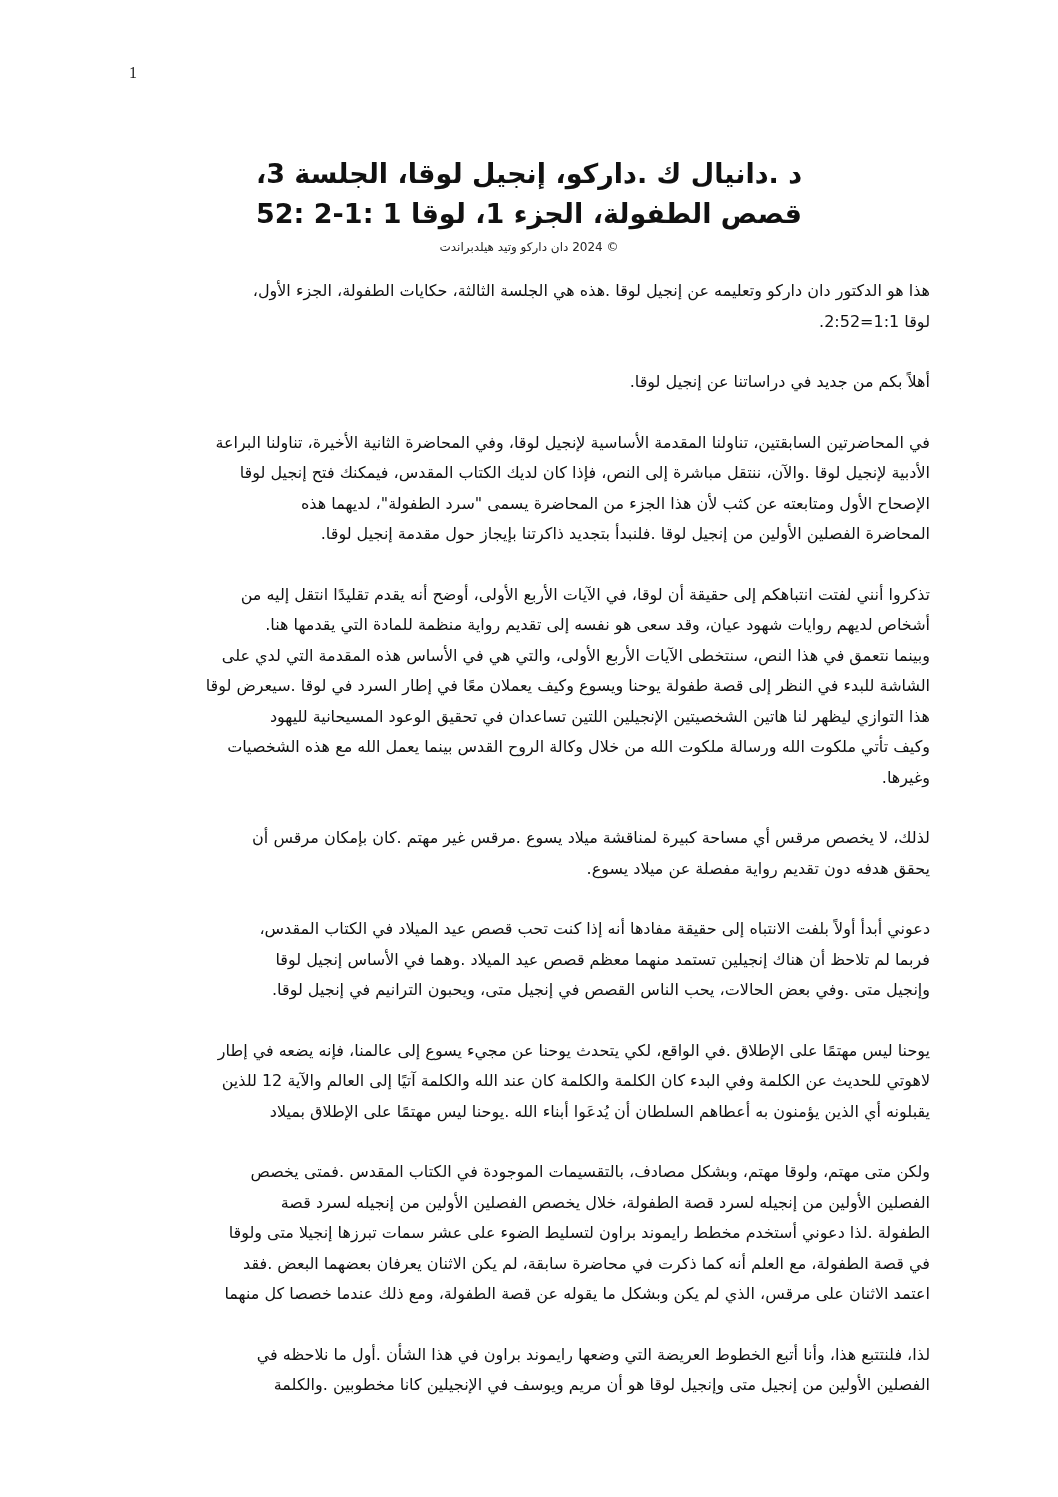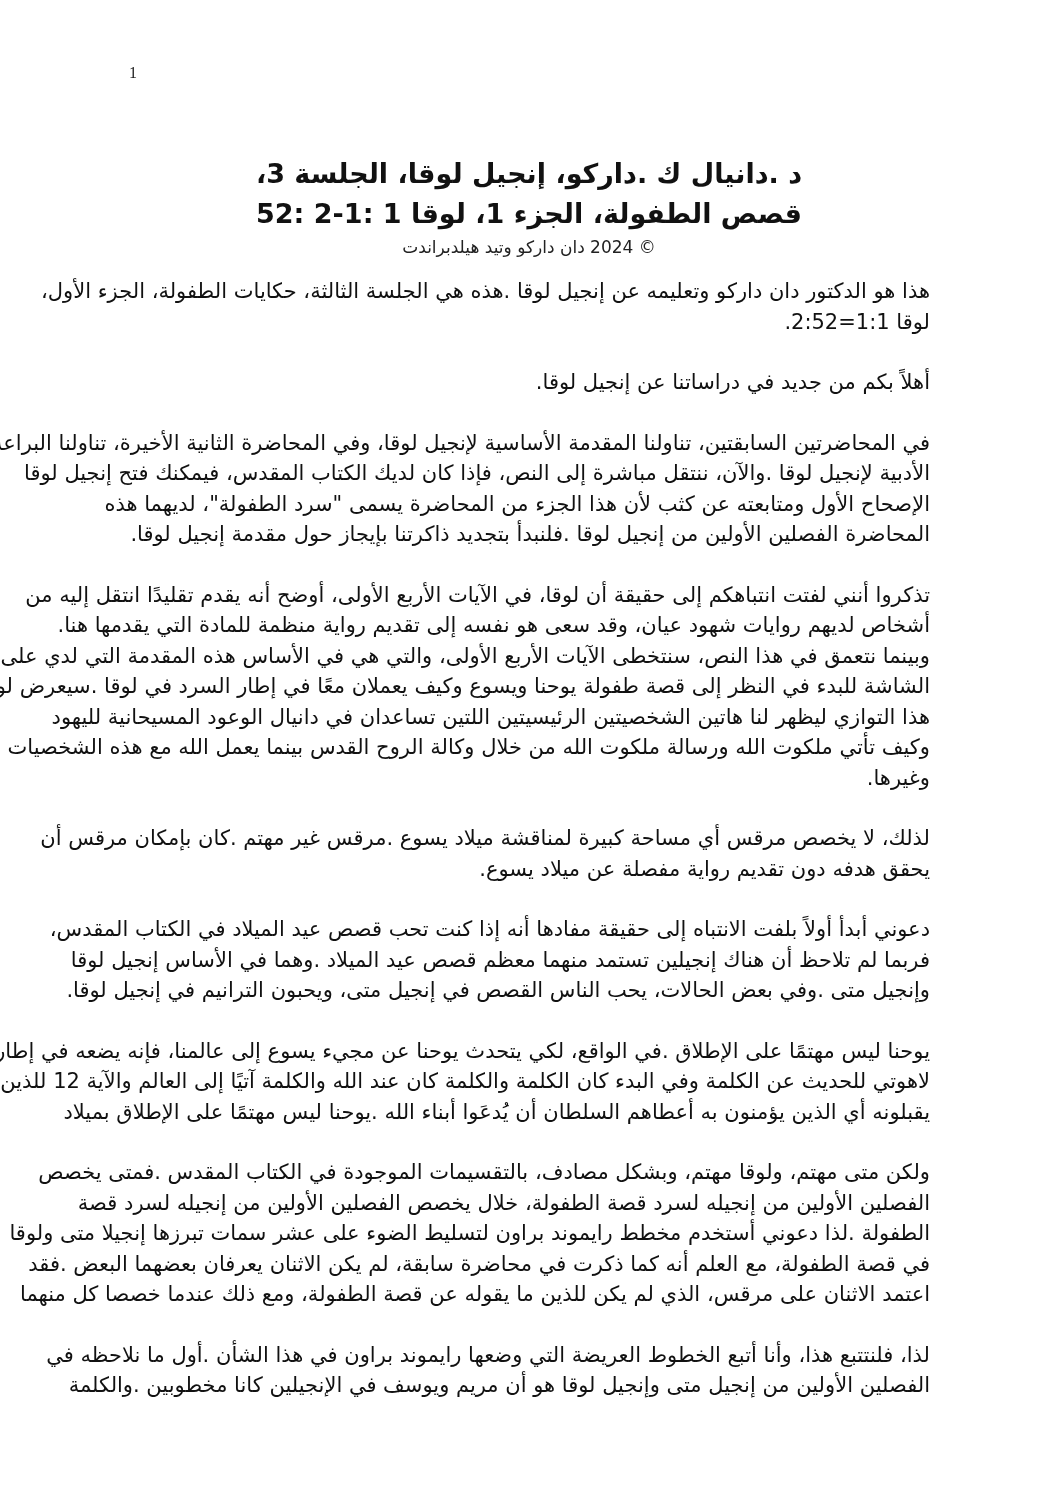--- a/index.html
+++ b/index.html
@@ -34,36 +34,36 @@
     }
     .title-line {
       font-family: "DejaVu Sans", sans-serif;
       font-weight: bold;
       font-size: 27px;
       line-height: 40px;
       color: #111;
     }
     .copyright {
       font-family: "DejaVu Sans", sans-serif;
-      font-size: 17px;
+      font-size: 12px;
       line-height: 22px;
       margin-top: 2px;
       color: #222;
     }
     .body-text {
       position: absolute;
       left: 130px;
       width: 800px;
       top: 276px;
       direction: rtl;
       text-align: right;
     }
     .para {
       font-family: "DejaVu Sans", sans-serif;
-      font-size: 21px;
+      font-size: 16px;
       line-height: 30.5px;
       margin: 0 0 30px 0;
       color: #111;
     }
     .para .line {
       display: block;
       white-space: nowrap;
     }
   </style>
 </head>
@@ -89,21 +89,21 @@
     <span class="line">في المحاضرتين السابقتين، تناولنا المقدمة الأساسية لإنجيل لوقا، وفي المحاضرة الثانية الأخيرة، تناولنا البراعة</span>
     <span class="line">الأدبية لإنجيل لوقا .والآن، ننتقل مباشرة إلى النص، فإذا كان لديك الكتاب المقدس، فيمكنك فتح إنجيل لوقا</span>
     <span class="line">الإصحاح الأول ومتابعته عن كثب لأن هذا الجزء من المحاضرة يسمى "سرد الطفولة"، لديهما هذه</span>
     <span class="line">المحاضرة الفصلين الأولين من إنجيل لوقا .فلنبدأ بتجديد ذاكرتنا بإيجاز حول مقدمة إنجيل لوقا.</span>
   </p>
   <p class="para">
     <span class="line">تذكروا أنني لفتت انتباهكم إلى حقيقة أن لوقا، في الآيات الأربع الأولى، أوضح أنه يقدم تقليدًا انتقل إليه من</span>
     <span class="line">أشخاص لديهم روايات شهود عيان، وقد سعى هو نفسه إلى تقديم رواية منظمة للمادة التي يقدمها هنا.</span>
     <span class="line">وبينما نتعمق في هذا النص، سنتخطى الآيات الأربع الأولى، والتي هي في الأساس هذه المقدمة التي لدي على</span>
     <span class="line">الشاشة للبدء في النظر إلى قصة طفولة يوحنا ويسوع وكيف يعملان معًا في إطار السرد في لوقا .سيعرض لوقا</span>
-    <span class="line">هذا التوازي ليظهر لنا هاتين الشخصيتين الرئيسيتين اللتين تساعدان في دانيال الوعود المسيحانية لليهود</span>
+    <span class="line">هذا التوازي ليظهر لنا هاتين الشخصيتين الإنجيلين اللتين تساعدان في تحقيق الوعود المسيحانية لليهود</span>
     <span class="line">وكيف تأتي ملكوت الله ورسالة ملكوت الله من خلال وكالة الروح القدس بينما يعمل الله مع هذه الشخصيات</span>
     <span class="line">وغيرها.</span>
   </p>
   <p class="para">
     <span class="line">لذلك، لا يخصص مرقس أي مساحة كبيرة لمناقشة ميلاد يسوع .مرقس غير مهتم .كان بإمكان مرقس أن</span>
     <span class="line">يحقق هدفه دون تقديم رواية مفصلة عن ميلاد يسوع.</span>
   </p>
   <p class="para">
     <span class="line">دعوني أبدأ أولاً بلفت الانتباه إلى حقيقة مفادها أنه إذا كنت تحب قصص عيد الميلاد في الكتاب المقدس،</span>
     <span class="line">فربما لم تلاحظ أن هناك إنجيلين تستمد منهما معظم قصص عيد الميلاد .وهما في الأساس إنجيل لوقا</span>
@@ -112,19 +112,19 @@
   <p class="para">
     <span class="line">يوحنا ليس مهتمًا على الإطلاق .في الواقع، لكي يتحدث يوحنا عن مجيء يسوع إلى عالمنا، فإنه يضعه في إطار</span>
     <span class="line">لاهوتي للحديث عن الكلمة وفي البدء كان الكلمة والكلمة كان عند الله والكلمة آتيًا إلى العالم والآية 12 للذين</span>
     <span class="line">يقبلونه أي الذين يؤمنون به أعطاهم السلطان أن يُدعَوا أبناء الله .يوحنا ليس مهتمًا على الإطلاق بميلاد</span>
   </p>
   <p class="para">
     <span class="line">ولكن متى مهتم، ولوقا مهتم، وبشكل مصادف، بالتقسيمات الموجودة في الكتاب المقدس .فمتى يخصص</span>
     <span class="line">الفصلين الأولين من إنجيله لسرد قصة الطفولة، خلال يخصص الفصلين الأولين من إنجيله لسرد قصة</span>
     <span class="line">الطفولة .لذا دعوني أستخدم مخطط رايموند براون لتسليط الضوء على عشر سمات تبرزها إنجيلا متى ولوقا</span>
     <span class="line">في قصة الطفولة، مع العلم أنه كما ذكرت في محاضرة سابقة، لم يكن الاثنان يعرفان بعضهما البعض .فقد</span>
-    <span class="line">اعتمد الاثنان على مرقس، الذي لم يكن للذين ما يقوله عن قصة الطفولة، ومع ذلك عندما خصصا كل منهما</span>
+    <span class="line">اعتمد الاثنان على مرقس، الذي لم يكن وبشكل ما يقوله عن قصة الطفولة، ومع ذلك عندما خصصا كل منهما</span>
   </p>
   <p class="para">
     <span class="line">لذا، فلنتتبع هذا، وأنا أتبع الخطوط العريضة التي وضعها رايموند براون في هذا الشأن .أول ما نلاحظه في</span>
     <span class="line">الفصلين الأولين من إنجيل متى وإنجيل لوقا هو أن مريم ويوسف في الإنجيلين كانا مخطوبين .والكلمة</span>
   </p>
 </div>
 
 </body></html>

